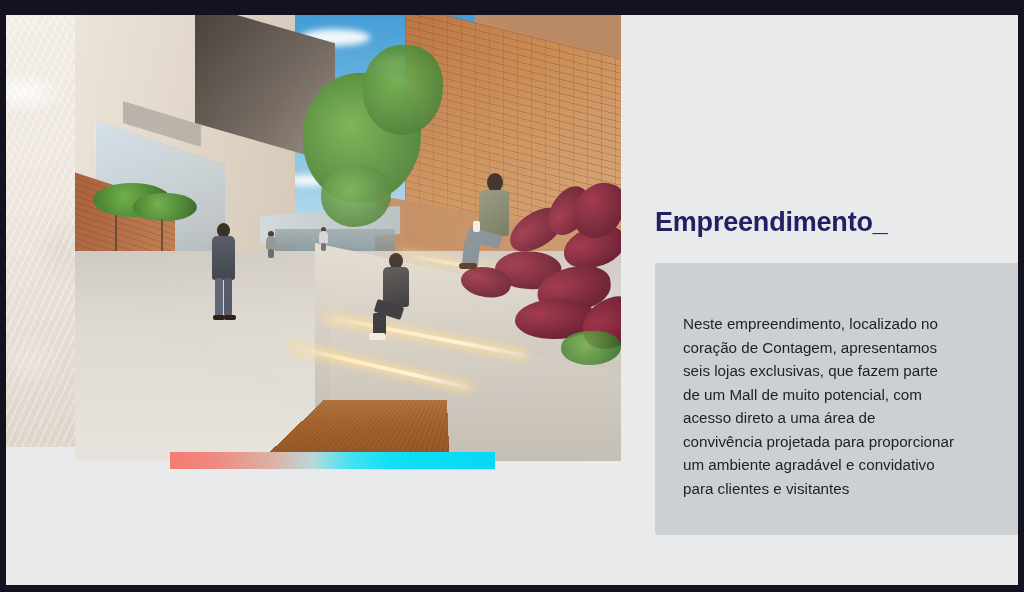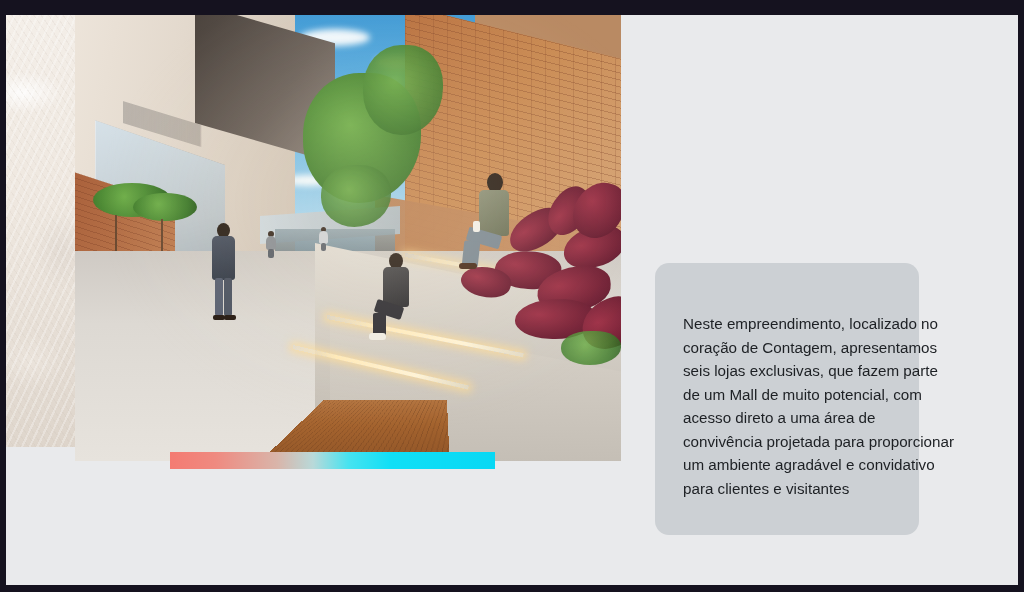--- a/index.html
+++ b/index.html
@@ -217,23 +217,23 @@
     left:6px; top:192px;
     font-size:27px;
     font-weight:bold;
     letter-spacing:-.2px;
     color:#232163;
     white-space:nowrap;
   }
   .text-card {
     position:absolute;
     left:6px; top:248px;
-    width:264px; height:272px;
+    width:368px; height:272px;
     background:#ccd0d4;
-    border-radius:14px;
+    border-radius:4px;
     padding-left:38px;
   }
   .body-text {
     position:absolute;
     left:28px; top:49px;
     width:275px;
     font-size:15.2px;
     line-height:23.5px;
     color:#1d2024;
     white-space:pre-line;
@@ -342,19 +342,20 @@
         <div class="p-body" style="left:1px;top:4px;width:9px;height:13px;background:#cfd2d6;"></div>
         <div class="p-legs" style="left:3px;top:16px;width:5px;height:8px;background:#60656d;"></div>
       </div>
 
       <div class="photo-light"></div>
     </div>
 
     <div class="accent-bar"></div>
 
     <div class="right-col">
+      <div class="title">Empreendimento_</div>
       <div class="text-card">
         <div class="body-text">Neste empreendimento, localizado no coração de Contagem, apresentamos seis lojas exclusivas, que fazem parte de um Mall de muito potencial, com acesso direto a uma área de convivência projetada para proporcionar um ambiente agradável e convidativo para clientes e visitantes</div>
       </div>
     </div>
 
   </div>
 </div>
 
 </body></html>

